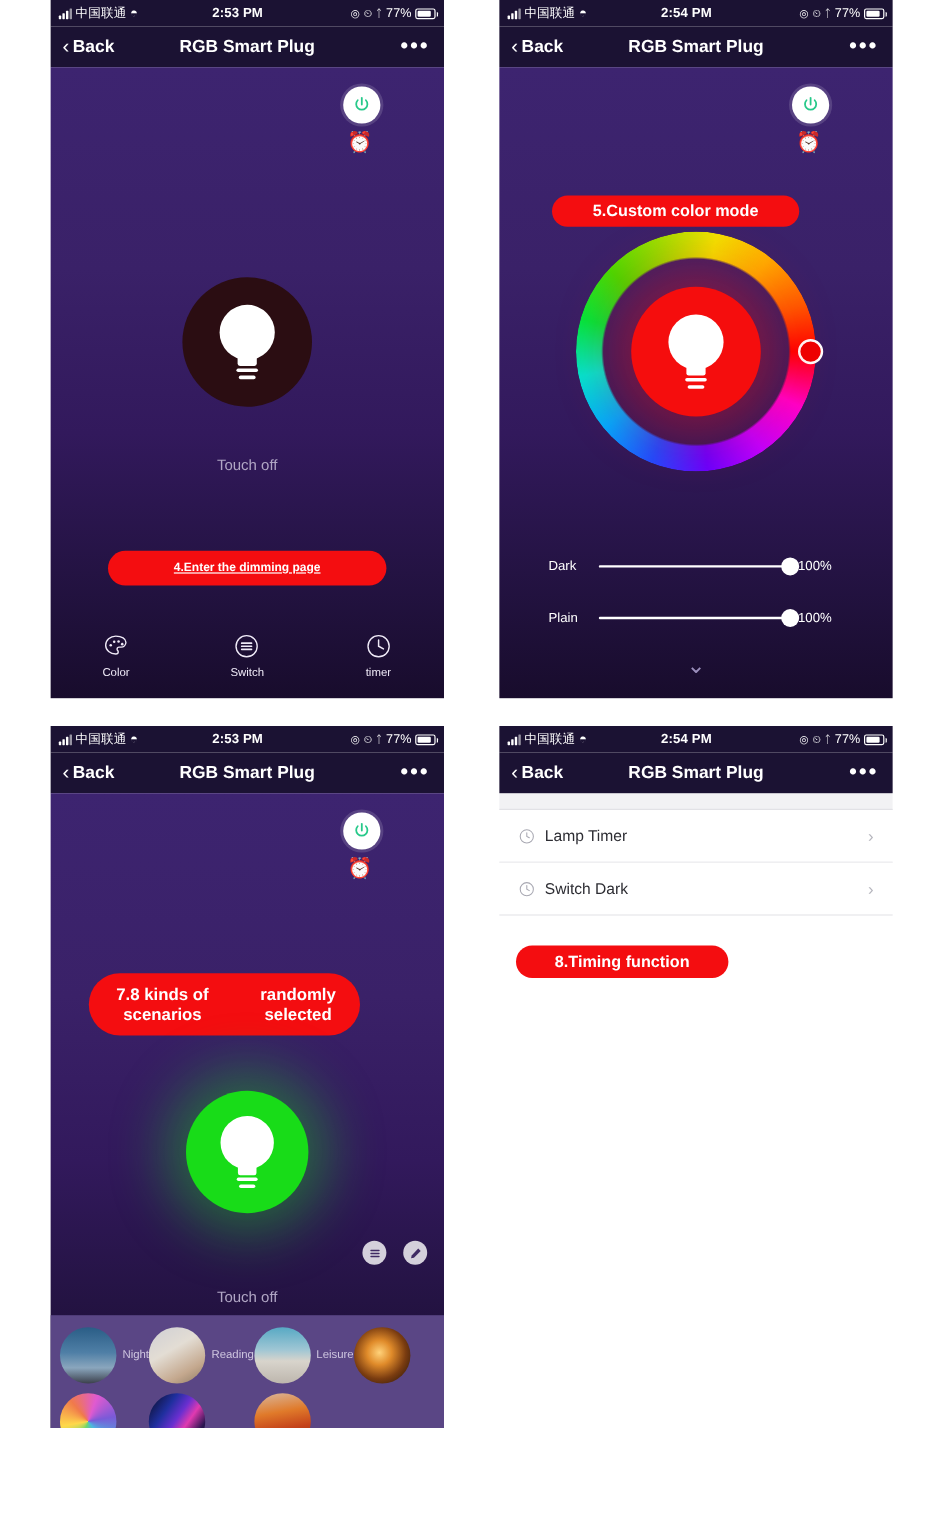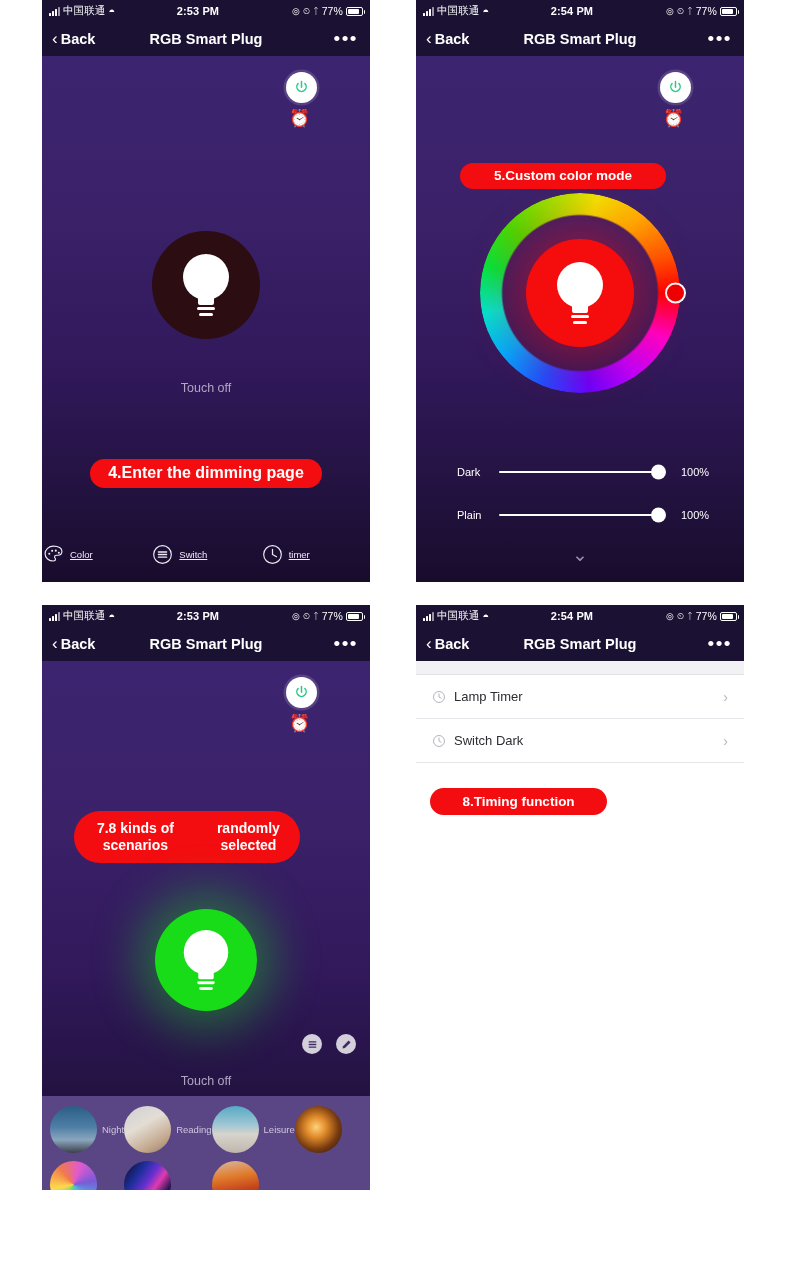--- a/index.html
+++ b/index.html
@@ -78,21 +78,21 @@
 
   
   .callout {
     position:absolute; background:#f40d10; color:#fff; border-radius:999px;
     font-weight:bold; text-align:center; display:flex; align-items:center; justify-content:center;
     line-height:1.18;
   }
 
   
   .tabbar { position:absolute; left:0; right:0; display:flex; }
-  .tabitem { flex:1; display:flex; flex-direction:row; align-items:center; gap:5px; color:#efeaf7;text-decoration:underline; }
+  .tabitem { flex:1; display:flex; flex-direction:column; align-items:center; gap:5px; color:#efeaf7; }
   .tabitem .lbl { font-size:9.5px; }
   .tabicon { width:23px; height:23px; }
 
   
   .wheelwrap { position:absolute; }
   .wheel {
     position:absolute; inset:0; border-radius:50%;
     background: conic-gradient(from 90deg,
       #ff0000 0deg, #ff00cc 28deg, #c000ff 56deg, #6a00ff 84deg,
       #1f4bff 112deg, #00a8ff 140deg, #00e5d0 168deg, #00e83a 196deg,
@@ -104,21 +104,21 @@
   .wheelknob {
     position:absolute; width:21px; height:21px; border-radius:50%;
     background:#ee0000; border:2px solid #fff;
   }
 
   
   .sliderrow { position:absolute; display:flex; align-items:center; color:#fff; font-size:11px; }
   .sl-label { width:42px; }
   .sl-track { position:relative; width:160px; height:2px; background:#fff; border-radius:2px; }
   .sl-knob { position:absolute; right:-7px; top:50%; transform:translateY(-50%); width:15px; height:15px; border-radius:50%; background:#fff; }
-  .sl-val { margin-left:22px; font-size:11px; }
+  .sl-val { margin-left:6px; font-size:11px; }
 
   .downchev { position:absolute; width:100%; text-align:center; color:#9a8ebb; font-size:19px; }
 
   
   .roundico {
     position:absolute; width:20px; height:20px; border-radius:50%;
     background:rgba(255,255,255,.80); display:flex; align-items:center; justify-content:center;
   }
   .scenepanel { position:absolute; left:0; right:0; background:#5a4685; }
   .scenegrid { display:grid; grid-template-columns:repeat(4,1fr); row-gap:8px; padding:10px 8px 8px; }
@@ -189,21 +189,21 @@
             <circle cx="30" cy="27" r="23" fill="#fff"></circle>
             <rect x="22" y="43" width="16" height="12" rx="2" fill="#fff"></rect>
             <rect x="21" y="57" width="18" height="3" rx="1.5" fill="#fff"></rect>
             <rect x="23" y="63" width="14" height="3" rx="1.5" fill="#fff"></rect>
           </svg>
         </div>
       </div>
 
       <div class="touchoff" style="top:325px;">Touch off</div>
 
-      <div class="callout" style="left:50%; transform:translateX(-50%); top:403px; width:232px; height:29px; font-size:16px;">4.Enter the dimming page</div>
+      <div class="callout" style="left:50%; transform:translateX(-50%); top:403px; width:232px; height:29px; font-size:10px;text-decoration:underline;">4.Enter the dimming page</div>
 
       <div class="tabbar" style="bottom:16px;">
         <div class="tabitem">
           <svg class="tabicon" viewBox="0 0 24 24">
             <path d="M12 3.2c-4.9 0-8.8 3.6-8.8 8 0 4.4 3.9 7.6 8.8 7.6 1.3 0 2.1-.8 2.1-1.8 0-.5-.2-.9-.5-1.2-.3-.3-.5-.7-.5-1.2 0-1 .8-1.8 1.9-1.8h1.6c2.4 0 4.2-1.8 4.2-4.2 0-3.1-3.6-5.4-8.8-5.4z" fill="none" stroke="#efeaf7" stroke-width="1.2"></path>
             <circle cx="7.6" cy="11.2" r="1.1" fill="#efeaf7"></circle>
             <circle cx="10.6" cy="8.2" r="1.1" fill="#efeaf7"></circle>
             <circle cx="14.4" cy="8.0" r="1.1" fill="#efeaf7"></circle>
             <circle cx="17.6" cy="10.2" r="1.1" fill="#efeaf7"></circle>
           </svg>

